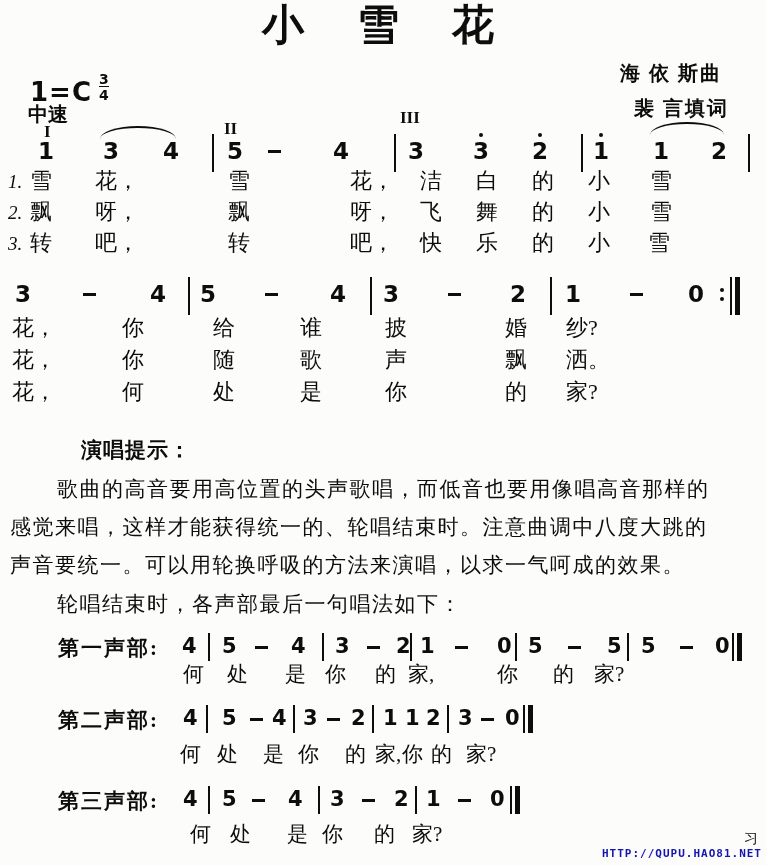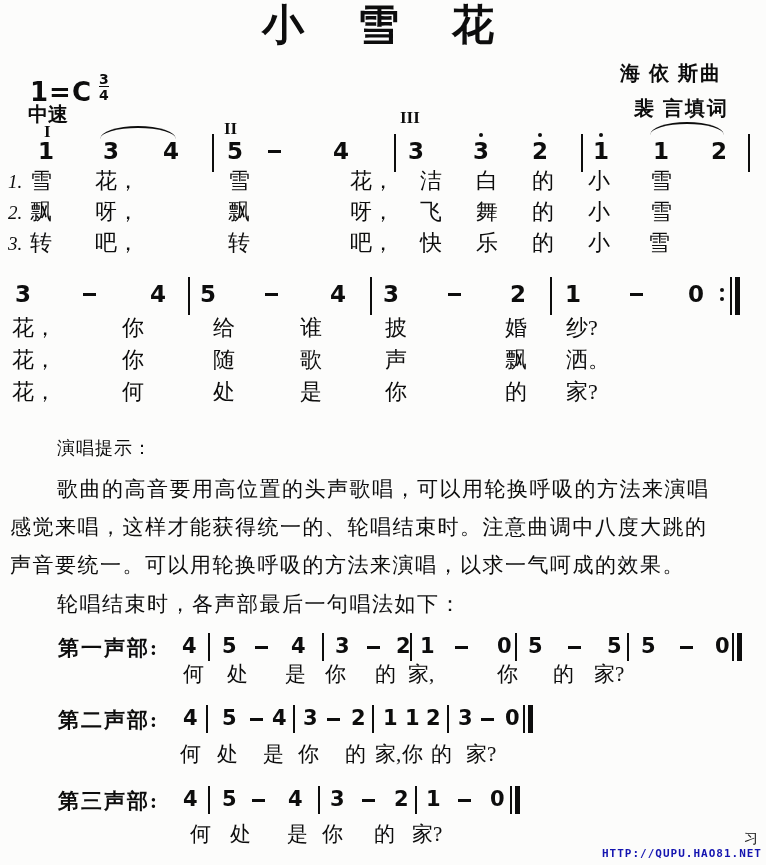--- a/index.html
+++ b/index.html
@@ -25,21 +25,21 @@
   .finalbar{width:10px;border-left:2px solid #0d0d0d;border-right:5px solid #0d0d0d;box-sizing:border-box;}
   .rdot{width:4px;height:4px;border-radius:50%;background:#0d0d0d;}
   .octdot{width:4px;height:4px;border-radius:50%;background:#0d0d0d;}
   .slur{position:absolute;height:11px;border-top:2.5px solid #0d0d0d;
         border-radius:50% 50% 0 0 / 100% 100% 0 0;}
 
   .lyr{font-size:22px;line-height:1;}
   .vp-lyr{font-size:21px;}
   .vnum{font-style:italic;font-size:19px;}
 
-  .tips-head{font-size:18px;font-weight:normal;letter-spacing:1px;}
+  .tips-head{font-size:21px;font-weight:bold;letter-spacing:1px;margin-left:24px;}
   .tips-line{font-size:21px;letter-spacing:1.5px;}
   .vp-label{font-size:21px;font-weight:bold;letter-spacing:2px;}
 
   .url{font-family:"DejaVu Sans Mono",monospace;font-size:11px;font-weight:bold;letter-spacing:1px;}
   .partial-glyph{font-size:14px;}
 </style>
 </head>
 <body>
 
 <div id="sheet">
@@ -229,20 +229,20 @@
       <span class="finalbar" style="left: 510px; top: 786px; height: 28px;"></span>
       <span class="lyr vp-lyr" style="left: 190px; top: 824px;">何</span>
       <span class="lyr vp-lyr" style="left: 230px; top: 824px;">处</span>
       <span class="lyr vp-lyr" style="left: 287px; top: 824px;">是</span>
       <span class="lyr vp-lyr" style="left: 322px; top: 824px;">你</span>
       <span class="lyr vp-lyr" style="left: 374px; top: 824px;">的</span>
       <span class="lyr vp-lyr" style="left: 412px; top: 824px;">家?</span>
     </div>
 
   <span class="tips-head" style="left:57px;top:436px">演唱提示：</span>
-  <span class="tips-line" style="left:57px;top:475px">歌曲的高音要用高位置的头声歌唱，可以用轮换呼吸的方法来演唱</span>
+  <span class="tips-line" style="left:57px;top:475px">歌曲的高音要用高位置的头声歌唱，而低音也要用像唱高音那样的</span>
   <span class="tips-line" style="left:10px;top:513px">感觉来唱，这样才能获得统一的、轮唱结束时。注意曲调中八度大跳的</span>
   <span class="tips-line" style="left:10px;top:551px">声音要统一。可以用轮换呼吸的方法来演唱，以求一气呵成的效果。</span>
   <span class="tips-line" style="left:57px;top:590px">轮唱结束时，各声部最后一句唱法如下：</span>
 
   <span class="partial-glyph" style="left:744px;top:830px">习</span>
   <span class="url" style="right: 4px; top: 847px; color: rgb(20, 20, 176);">HTTP://QUPU.HAO81.NET</span>
 </div>
 
 </body></html>

